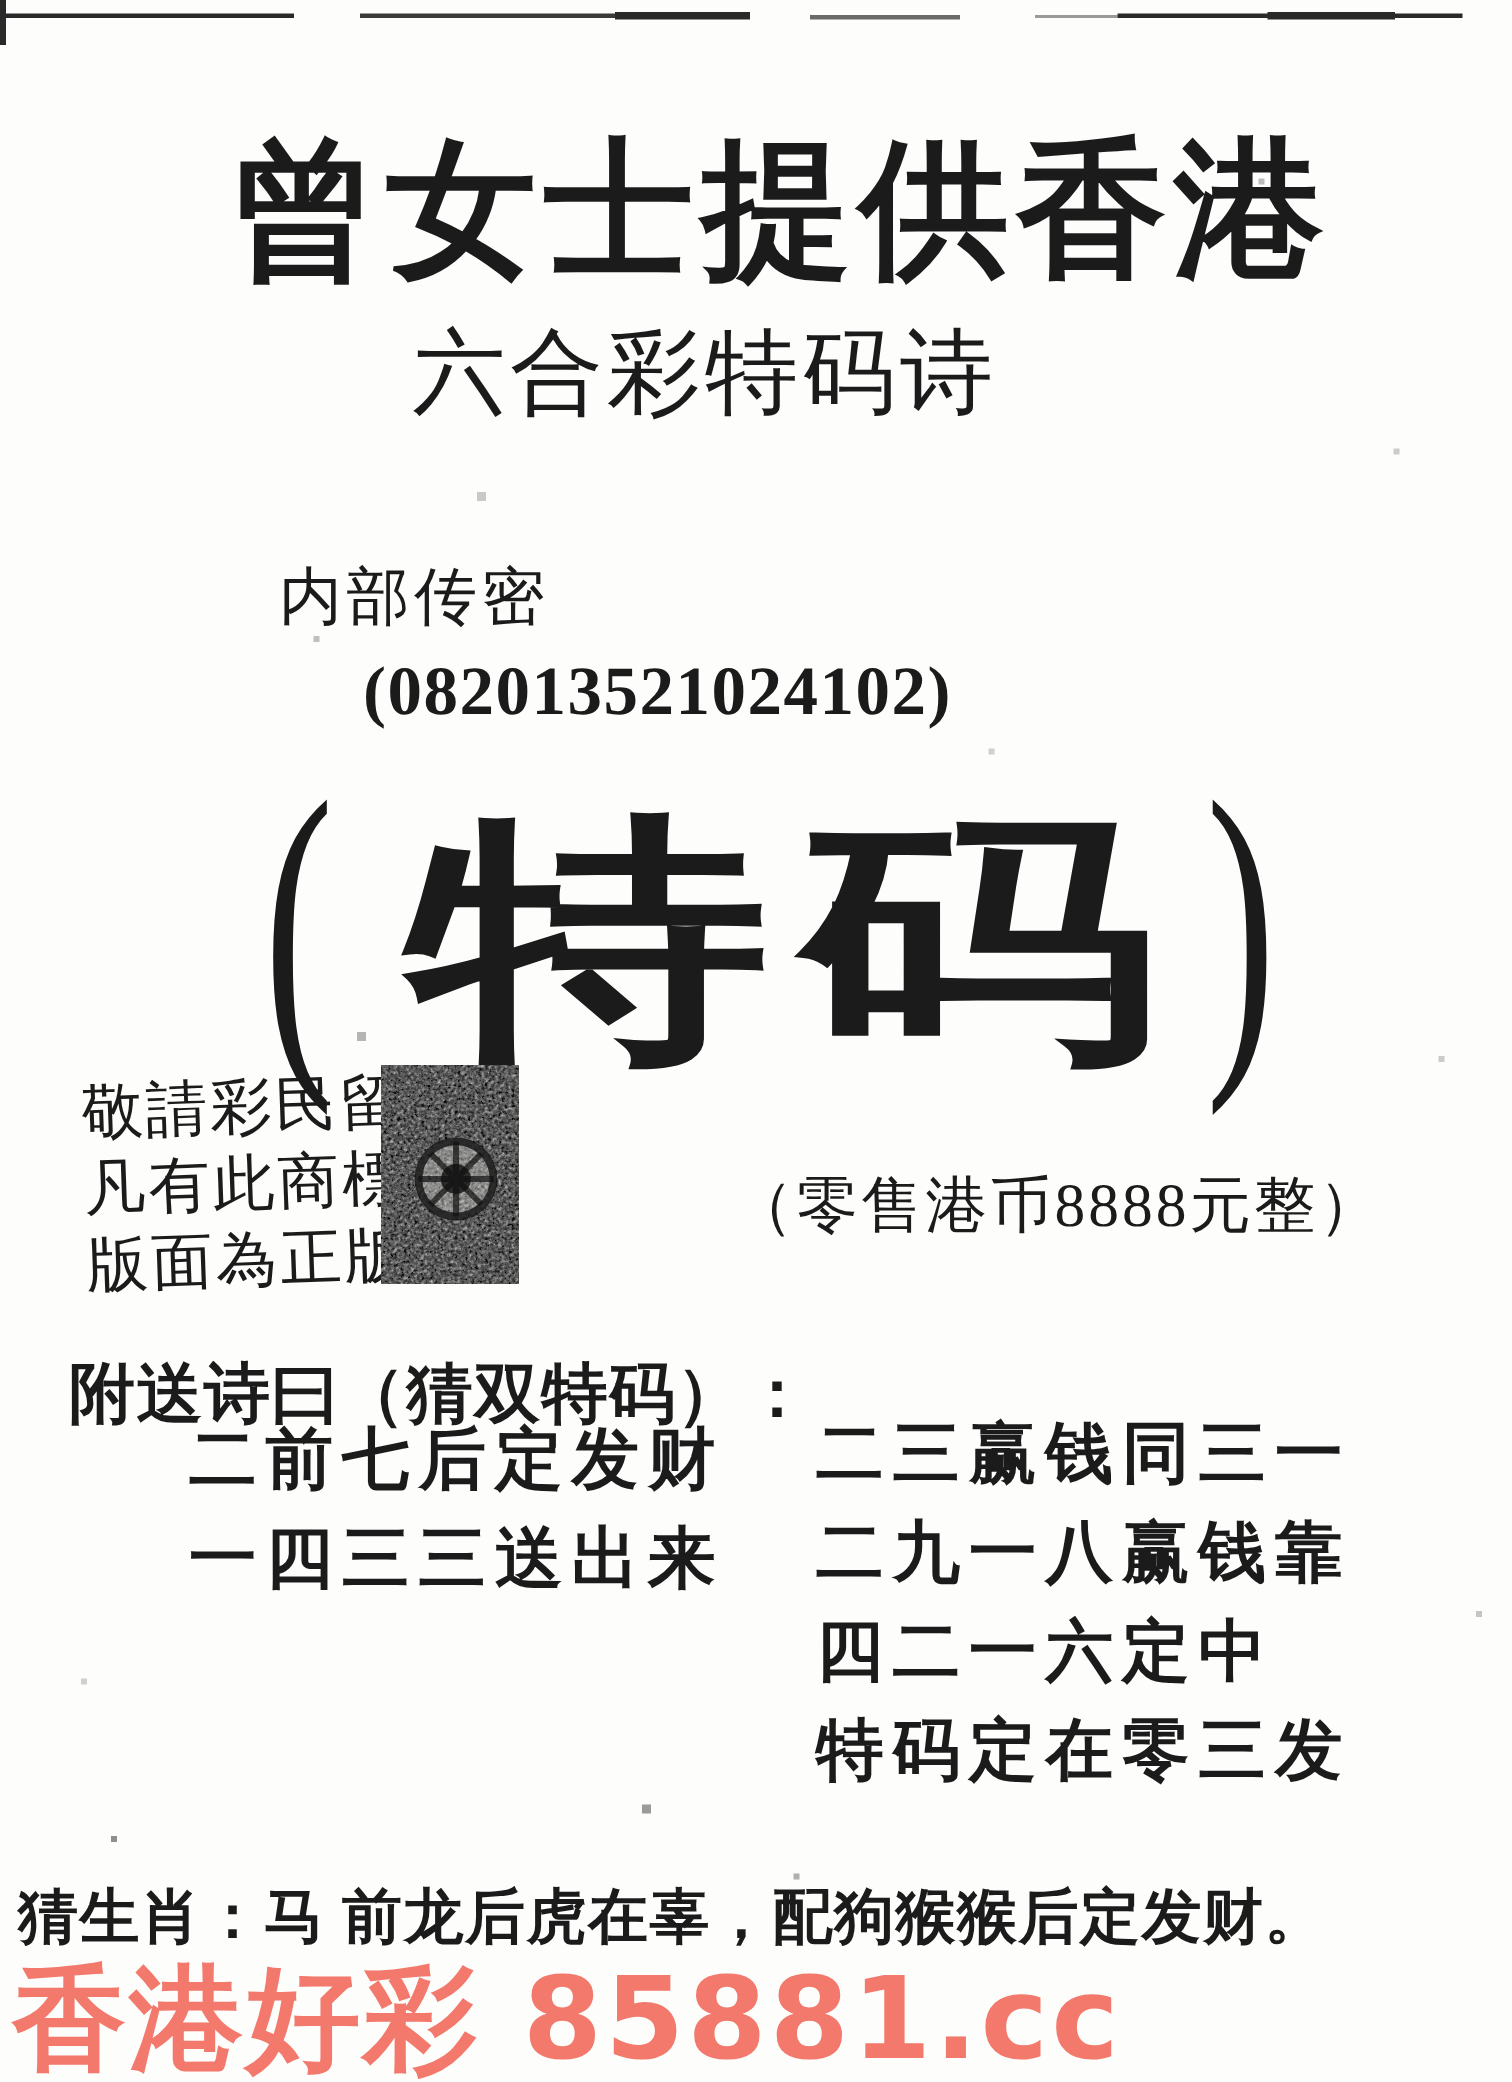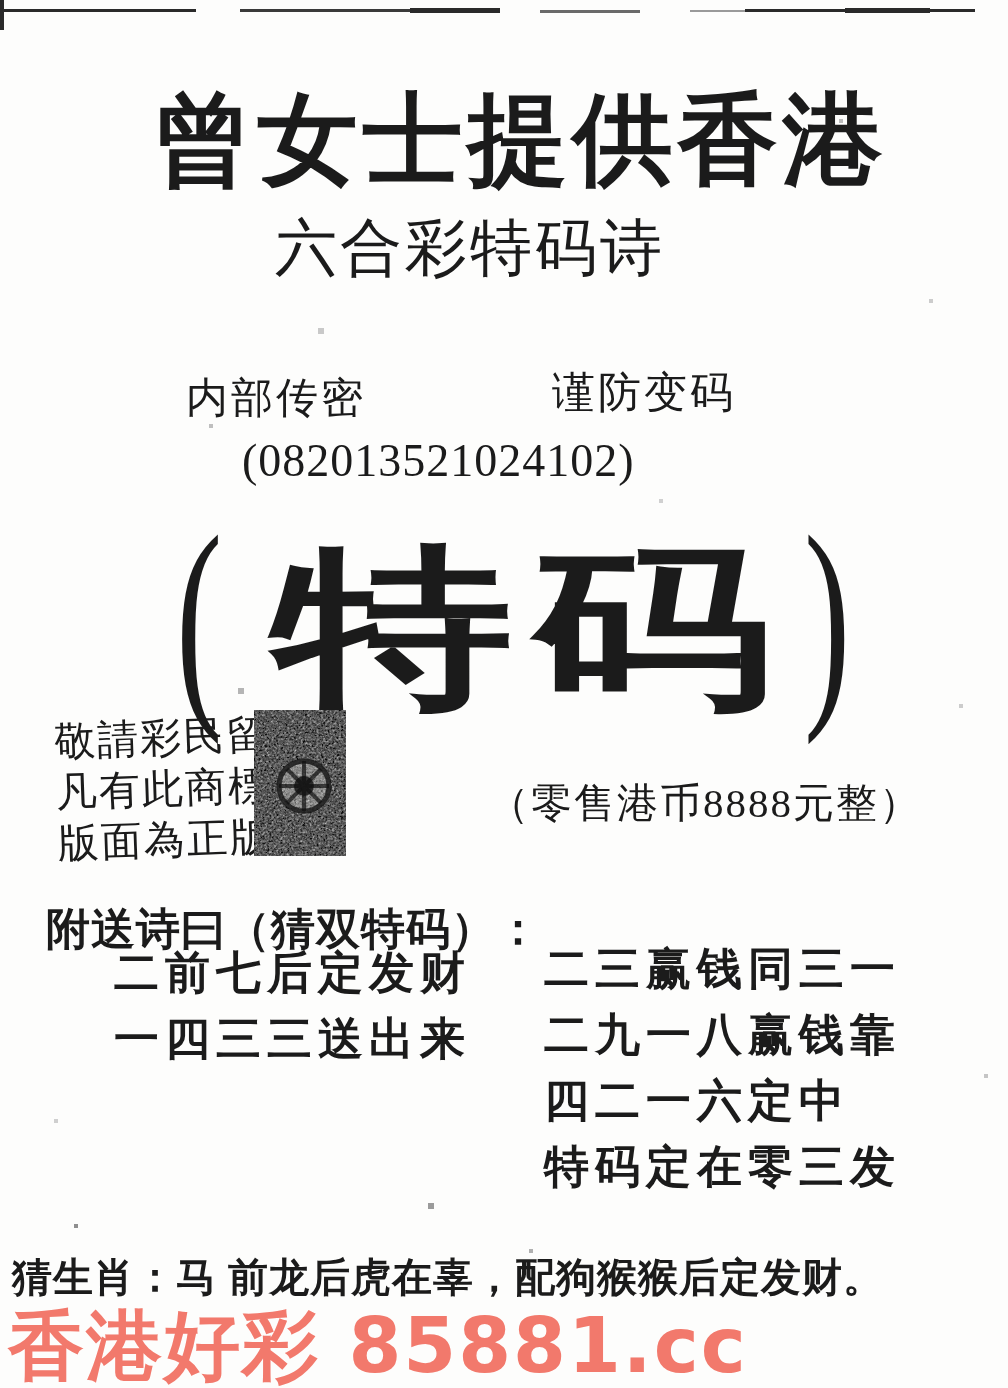--- a/index.html
+++ b/index.html
@@ -30,41 +30,41 @@
   .title {
     position:absolute; top:88px; left:16px; width:100%; text-align:center;
     font-size:100px; letter-spacing:5px; font-weight:600; line-height:1.05; white-space:nowrap;
   }
   .subtitle {
     position:absolute; top:206px; left:-34px; width:100%; text-align:center;
     font-size:62px; letter-spacing:3px; font-weight:500; white-space:nowrap;
   }
   .label-left  { position:absolute; top:370px; left:186px; font-size:42px; letter-spacing:3px; }
   .label-right { position:absolute; top:364px; left:552px; font-size:43px; letter-spacing:3px; }
-  .serial      { position:absolute; top:434px; left:242px; font-size:46px; letter-spacing:1px; }
+  .serial      { position:absolute; top:434px; left:242px; font-size:46px; letter-spacing:1px;font-weight:bold; }
 
   .feature-open  { position:absolute; top:524px; left:176px; font-size:232px; line-height:0.8;
                    transform:scaleX(0.6); transform-origin:left top; font-weight:500; }
   .feature-close { position:absolute; top:524px; left:804px; font-size:232px; line-height:0.8;
                    transform:scaleX(0.6); transform-origin:left top; font-weight:500; }
   .feature-text  { position:absolute; top:542px; left:272px; font-size:172px; line-height:1;
                    font-weight:900; letter-spacing:14px; white-space:nowrap;
                    transform:scale(1.40,1.02); transform-origin:left top; }
 
   .notice { position:absolute; top:712px; left:56px; font-size:41px; line-height:51px;
             letter-spacing:2px; font-weight:500; transform:rotate(-2deg); }
   .stamp  { position:absolute; top:710px; left:254px; width:92px; height:146px; }
 
   .price  { position:absolute; top:776px; left:488px; font-size:41px; letter-spacing:2px; white-space:nowrap; }
 
   .poem-header { position:absolute; top:900px; left:46px; font-size:44px; font-weight:700;
                  letter-spacing:1px; white-space:nowrap; }
   .poem-col { position:absolute; font-size:45px; font-weight:700; line-height:66px;
               letter-spacing:6px; white-space:nowrap; }
-  .poem-left  { top:940px; left:114px; }
+  .poem-left  { top:940px; left:126px; }
   .poem-right { top:936px; left:544px; }
 
   .zodiac { position:absolute; top:1250px; left:12px; font-size:40px; font-weight:700;
             letter-spacing:1px; white-space:nowrap; }
   .footer { position:absolute; top:1296px; left:8px; font-size:76px; font-weight:700;
             font-family:"DejaVu Sans","Liberation Sans",sans-serif; letter-spacing:2px;
             white-space:nowrap; color:#f2796c; }
 </style>
 </head>
 <body>
@@ -78,21 +78,20 @@
   <div class="artifact seg-e"></div>
   <div class="artifact seg-f"></div>
   <div class="artifact seg-g"></div>
   <div class="artifact seg-h"></div>
   <div class="specks"></div>
 
   <div class="title">曾女士提供香港</div>
   <div class="subtitle">六合彩特码诗</div>
 
   <div class="label-left">内部传密</div>
-  <div class="label-right">谨防变码</div>
   <div class="serial">(082013521024102)</div>
 
   <div class="feature-open">(</div>
   <div class="feature-text">特码</div>
   <div class="feature-close">)</div>
 
   <div class="notice">
     <div>敬請彩民留意</div>
     <div>凡有此商標的</div>
     <div>版面為正版!</div>

